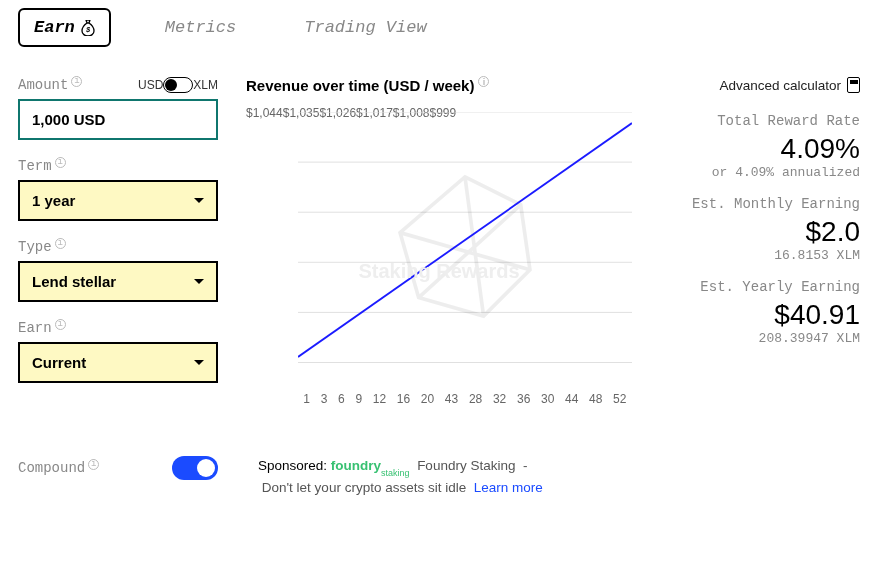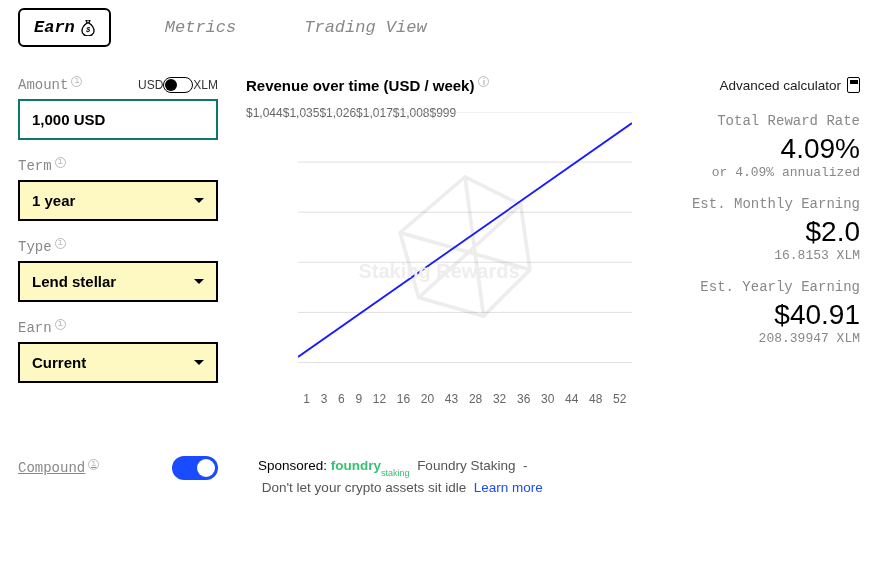--- a/index.html
+++ b/index.html
@@ -198,21 +198,21 @@
     align-items: flex-start;
     gap: 40px;
     margin-top: 50px;
   }
   .compound {
     display: flex;
     justify-content: space-between;
     align-items: center;
     width: 200px;
   }
-  .compound .field-label { color: #888; text-decoration: underline; }
+  .compound .field-label { color: #888; }
   .switch-on {
     width: 46px; height: 24px;
     background: #1b4bff;
     border-radius: 14px;
     position: relative;
     cursor: pointer;
   }
   .switch-on .knob {
     width: 18px; height: 18px;
     background: #fff;

